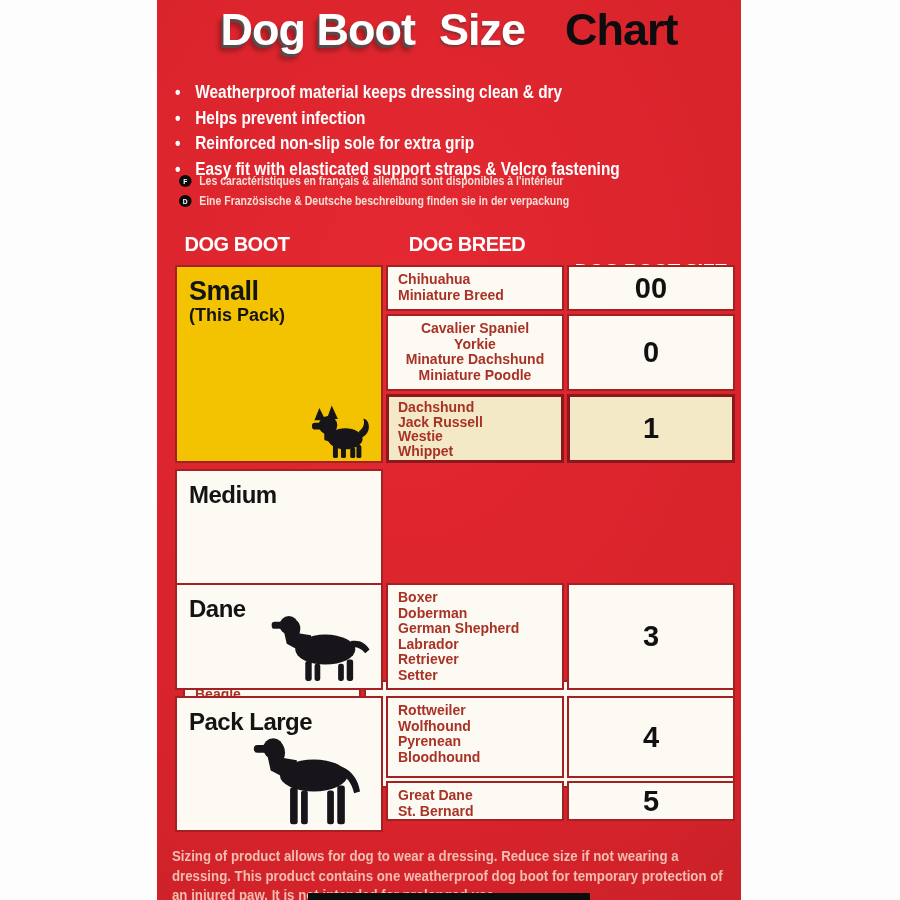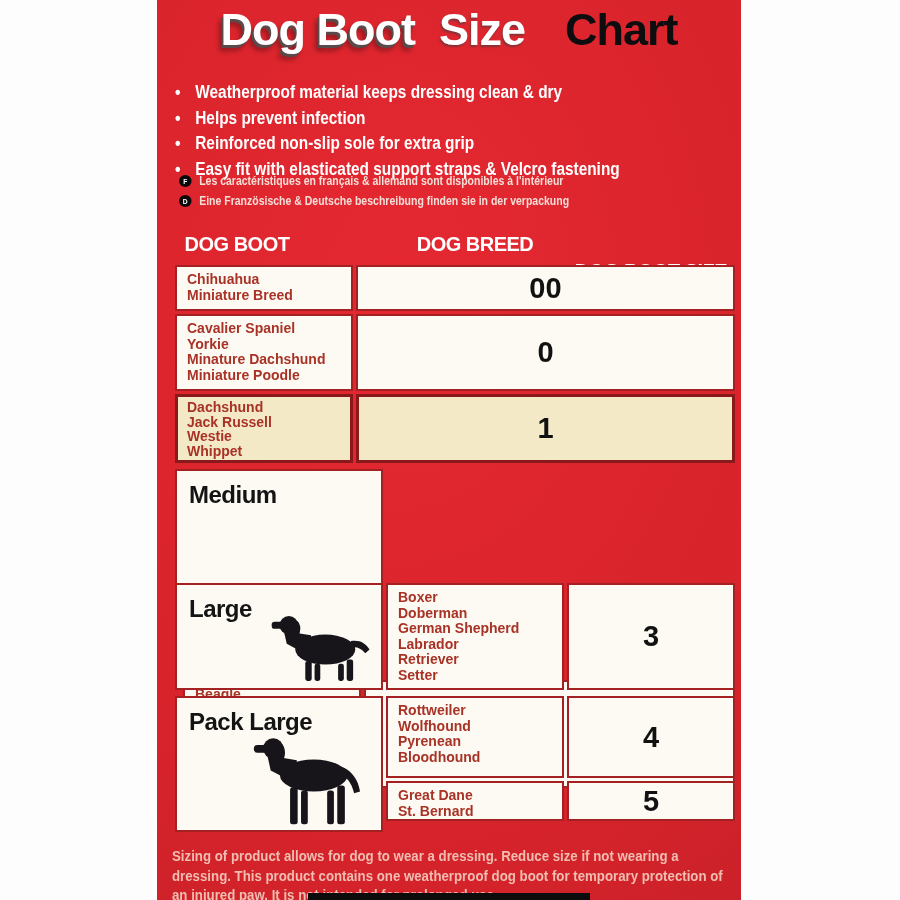--- a/index.html
+++ b/index.html
@@ -41,21 +41,21 @@
     width:15px;height:12px;border-radius:50%;background:#0a0a0a;color:#fff;
     font-size:8px;font-weight:bold;display:flex;align-items:center;justify-content:center;
     margin-right:9px;flex:0 0 auto;
   }
   .lang-text{color:#f5ded7;font-size:12.5px;font-weight:bold;white-space:nowrap;}
   
   .hdr{
     position:absolute;top:233px;transform:translateX(-50%);
     color:#ffffff;font-weight:bold;font-size:20px;white-space:nowrap;letter-spacing:-.5px;
   }
-  .hdr-size{left:80px;} .hdr-breed{left:318px;} .hdr-boot{left:494px;margin-top:27px;}
+  .hdr-size{left:80px;} .hdr-breed{left:310px;} .hdr-boot{left:494px;margin-top:27px;}
   
   .size-table{
     position:absolute;left:18px;top:265px;width:560px;
     display:flex;flex-direction:column;gap:6px;
   }
   .section{display:flex;gap:3px;}
   .size-cell{
     width:208px;flex:0 0 208px;box-sizing:border-box;border:2px solid #a32122;
     background:#fcfaf3;position:relative;padding:10px 12px;overflow:hidden;
   }
@@ -71,21 +71,21 @@
   }
   .boot-cell{
     flex:1;box-sizing:border-box;border:2px solid #a32122;background:#fcfaf3;
     display:flex;align-items:center;justify-content:center;
     font-size:29px;font-weight:bold;color:#111;overflow:hidden;
   }
   .subrow.hl .breed-cell,.subrow.hl .boot-cell{
     background:#f3e9c7;border:3px solid #8a191c;
   }
   .subrow.hl .breed-cell{line-height:14.5px;padding:3px 9px;}
-  .h46{height:46px;} .h77{height:77px;} .h69{height:69px;}
+  .h46{height:46px;} .h77{height:77px;text-align:center;} .h69{height:69px;}
   .h108{height:108px;margin-left:8px;} .h107{height:107px;} .h82{height:82px;} .h51{height:40px;}
   .sec-small{height:198px;} .sec-med{height:108px;flex-direction:column;} .sec-lg{height:107px;} .sec-xl{height:136px;}
   
   .dog-svg{position:absolute;}
   .dog-svg svg{display:block;fill:#17141a;}
   .chi{right:6px;bottom:2px;width:68px;}
   .med{right:6px;bottom:4px;width:114px;}
   .lg{right:10px;bottom:6px;width:100px;}
   .xl{right:10px;bottom:2px;width:118px;}
   
@@ -138,20 +138,39 @@
     </div>
   </div>
 
   <div class="hdr hdr-size">DOG BOOT</div>
   <div class="hdr hdr-breed">DOG BREED</div>
   <div class="hdr hdr-boot">DOG BOOT SIZE</div>
 
   <div class="size-table">
 
     <div class="section sec-small">
+      <div class="size-cell yellow">
+        <div class="size-label">Small</div>
+        <div class="size-note">(This Pack)</div>
+        <span class="dog-svg chi">
+          <svg viewBox="0 0 110 90" xmlns="http://www.w3.org/2000/svg">
+            <path d="M20,8 L30,28 L12,28 Z"></path>
+            <path d="M40,4 L50,26 L32,26 Z"></path>
+            <circle cx="34" cy="36" r="15"></circle>
+            <rect x="8" y="32" width="18" height="11" rx="5"></rect>
+            <path d="M28,42 L58,46 L58,70 L28,60 Z"></path>
+            <ellipse cx="62" cy="58" rx="28" ry="17"></ellipse>
+            <rect x="42" y="68" width="8" height="21" rx="3"></rect>
+            <rect x="55" y="72" width="8" height="17" rx="3"></rect>
+            <rect x="70" y="72" width="8" height="17" rx="3"></rect>
+            <rect x="80" y="68" width="8" height="21" rx="3"></rect>
+            <path d="M84,46 C92,40 94,32 91,25 C97,26 101,33 100,41 C99,49 93,55 86,57 Z"></path>
+          </svg>
+        </span>
+      </div>
       <div class="rows-col">
         <div class="subrow h46">
           <div class="breed-cell">Chihuahua
 Miniature Breed</div>
           <div class="boot-cell">00</div>
         </div>
         <div class="subrow h77">
           <div class="breed-cell">Cavalier Spaniel
 Yorkie
 Minature Dachshund
@@ -196,21 +215,21 @@
 Bull Terrier
 Standard Poodle
 Springer Spaniel</div>
           <div class="boot-cell">2</div>
         </div>
       </div>
     </div>
 
     <div class="section sec-lg">
       <div class="size-cell">
-        <div class="size-label" style="font-size:24px;">Large</div>
+        <div class="size-label" style="font-size:24px;">Dane</div>
         <span class="dog-svg lg">
           <svg viewBox="0 0 140 100" xmlns="http://www.w3.org/2000/svg">
             <circle cx="25" cy="20" r="13"></circle>
             <rect x="1" y="15" width="17" height="10" rx="4"></rect>
             <ellipse cx="34" cy="25" rx="7" ry="12"></ellipse>
             <path d="M18,28 L56,34 L56,64 L22,46 Z"></path>
             <ellipse cx="76" cy="54" rx="42" ry="21"></ellipse>
             <rect x="48" y="70" width="9" height="28" rx="3"></rect>
             <rect x="61" y="74" width="8" height="24" rx="3"></rect>
             <rect x="94" y="74" width="8" height="24" rx="3"></rect>

